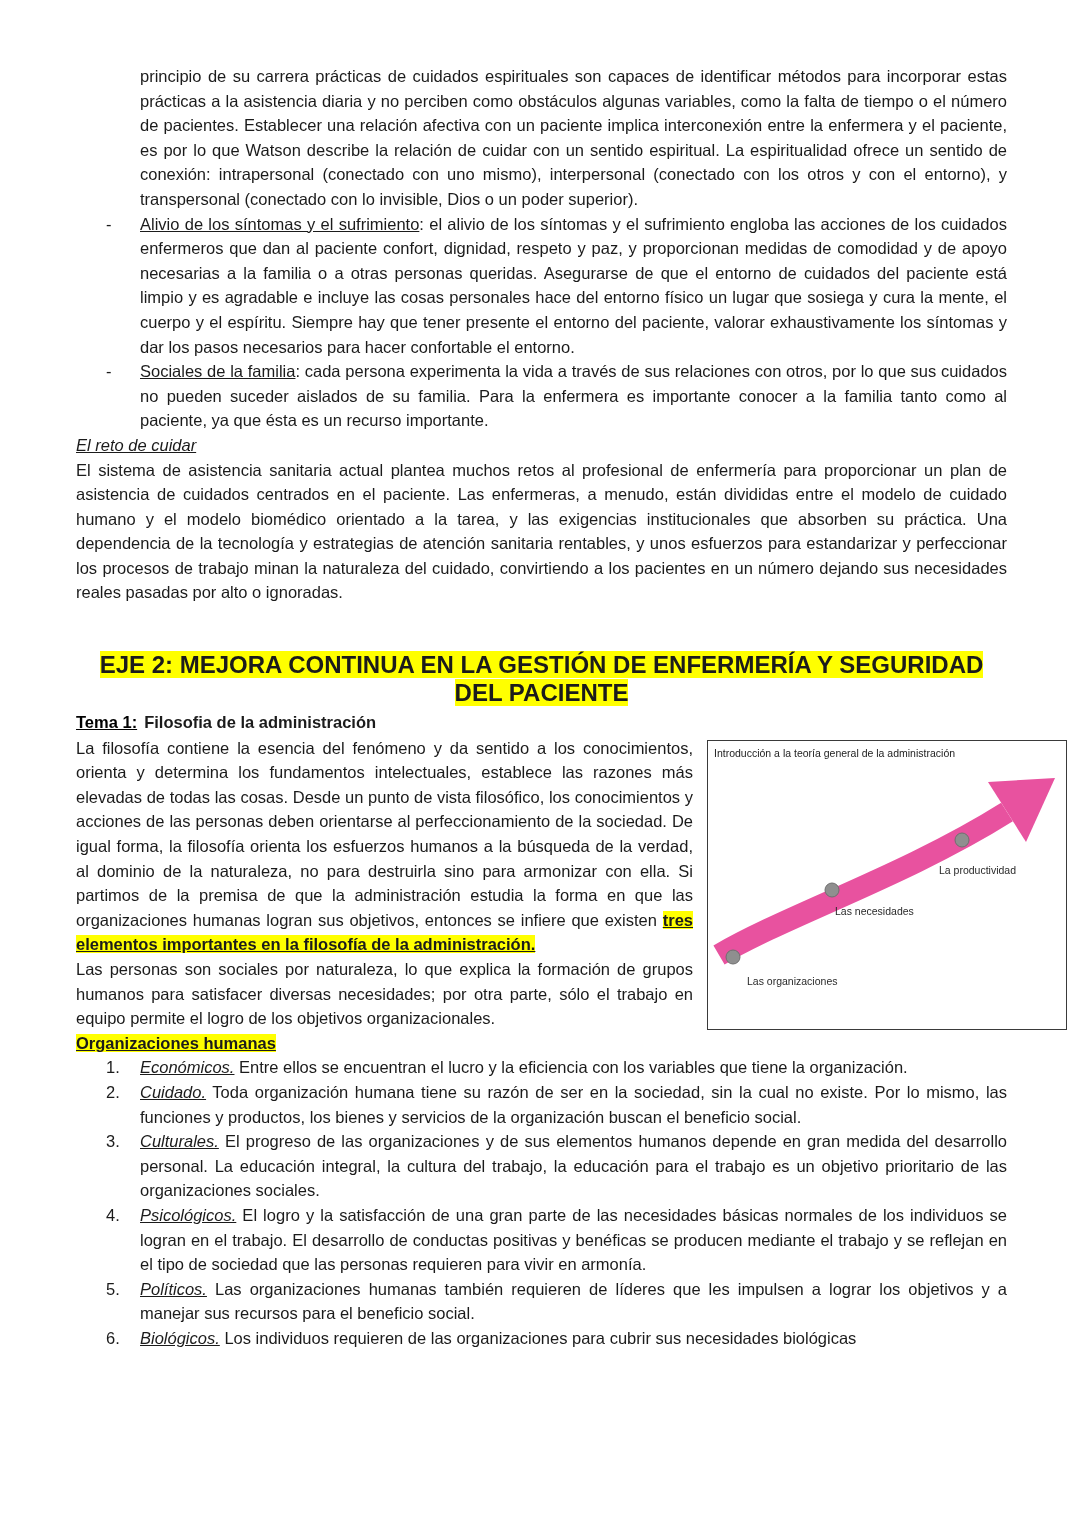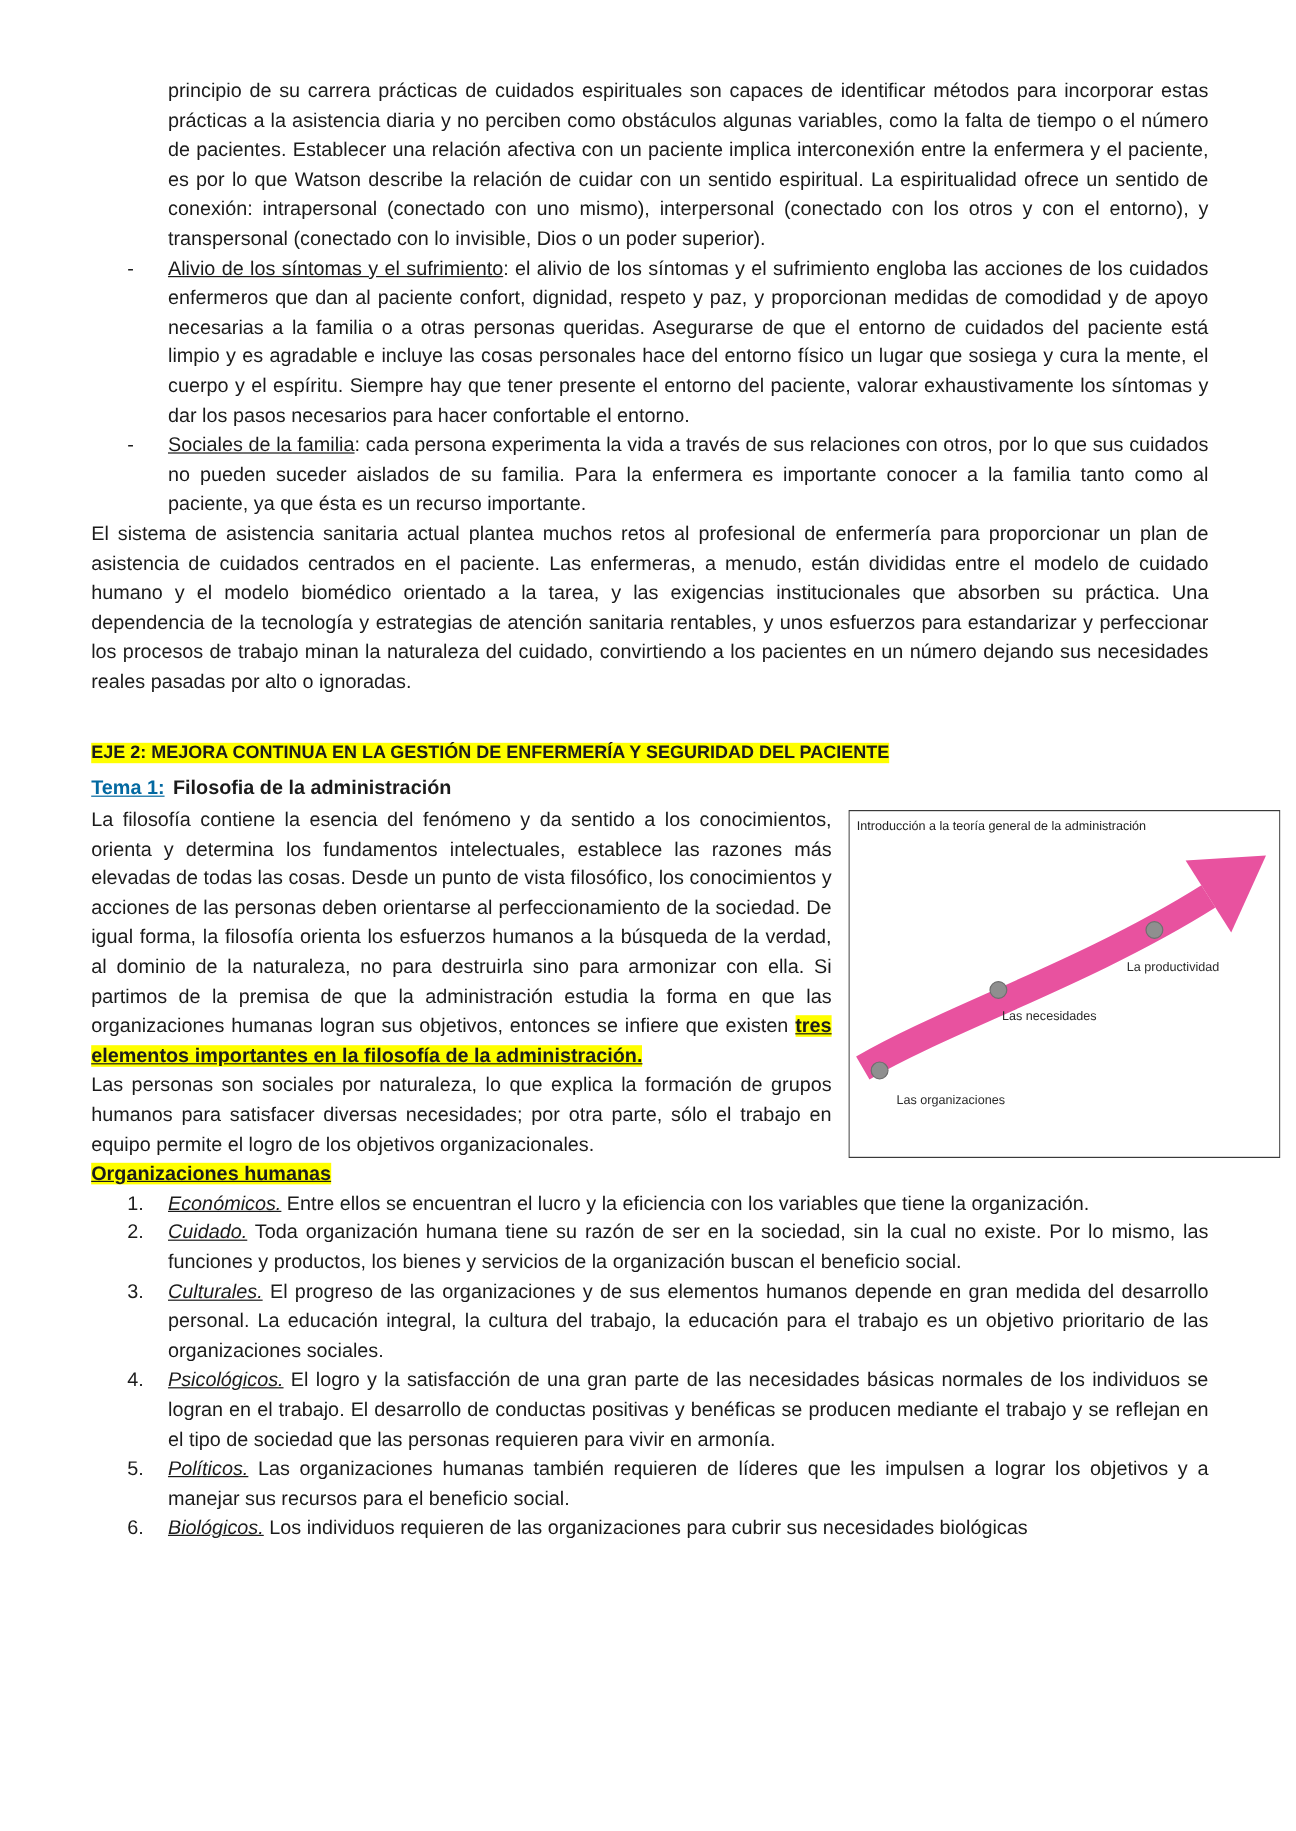--- a/index.html
+++ b/index.html
@@ -19,29 +19,30 @@
   }
   p { margin: 0; }
   .hang { padding-left: 64px; position: relative; }
   .dash { position: absolute; left: 30px; top: 0; }
   .u  { text-decoration: underline; }
   .b  { font-weight: bold; text-decoration: underline; }
   .iu { font-style: italic; text-decoration: underline; }
   .hl { background: #ffff00; }
   .reto-head { font-style: italic; text-decoration: underline; }
   .eje {
-    margin-top: 34px;
+    text-align: center;
+    margin-top: 46px;
     margin-bottom: 3px;
-    font-size: 15px;
+    font-size: 24px;
     font-weight: bold;
     line-height: 28px;
   }
   .tema { margin-bottom: 1px; }
   .tema-label {
-    color: #0369a1;
+    color: #000000;
     font-weight: bold;
     text-decoration: underline;
     margin-right: 7px;
   }
   .tema-title { font-weight: bold; }
   .tema-block { overflow: visible; }
   .chart-fig {
     float: right;
     margin: 4px 0 6px 14px;
     width: 300px; height: 290px; border-radius: 22px;
@@ -65,20 +66,21 @@
       <p><span class="u">Alivio de los síntomas y el sufrimiento</span><span>: el alivio de los síntomas y el sufrimiento engloba las acciones de los cuidados enfermeros que dan al paciente confort, dignidad, respeto y paz, y proporcionan medidas de comodidad y de apoyo necesarias a la familia o a otras personas queridas. Asegurarse de que el entorno de cuidados del paciente está limpio y es agradable e incluye las cosas personales hace del entorno físico un lugar que sosiega y cura la mente, el cuerpo y el espíritu. Siempre hay que tener presente el entorno del paciente, valorar exhaustivamente los síntomas y dar los pasos necesarios para hacer confortable el entorno.</span></p>
     </div>
 
     <div class="hang">
       <span class="dash">-</span>
       <p><span class="u">Sociales de la familia</span><span>: cada persona experimenta la vida a través de sus relaciones con otros, por lo que sus cuidados no pueden suceder aislados de su familia. Para la enfermera es importante conocer a la familia tanto como al paciente, ya que ésta es un recurso importante.</span></p>
     </div>
   </section>
 
   <section>
+    <p><span class="reto-head">El reto de cuidar</span></p>
     <p>El sistema de asistencia sanitaria actual plantea muchos retos al profesional de enfermería para proporcionar un plan de asistencia de cuidados centrados en el paciente. Las enfermeras, a menudo, están divididas entre el modelo de cuidado humano y el modelo biomédico orientado a la tarea, y las exigencias institucionales que absorben su práctica. Una dependencia de la tecnología y estrategias de atención sanitaria rentables, y unos esfuerzos para estandarizar y perfeccionar los procesos de trabajo minan la naturaleza del cuidado, convirtiendo a los pacientes en un número dejando sus necesidades reales pasadas por alto o ignoradas.</p>
   </section>
 
   <h2 class="eje"><span class="hl">EJE 2: MEJORA CONTINUA EN LA GESTIÓN DE ENFERMERÍA Y SEGURIDAD DEL PACIENTE</span></h2>
 
   <p class="tema"><span class="tema-label">Tema 1:</span><span class="tema-title">Filosofia de la administración</span></p>
 
   <div class="tema-block">
 
     <figure class="chart-fig" style="margin-top:4px">

